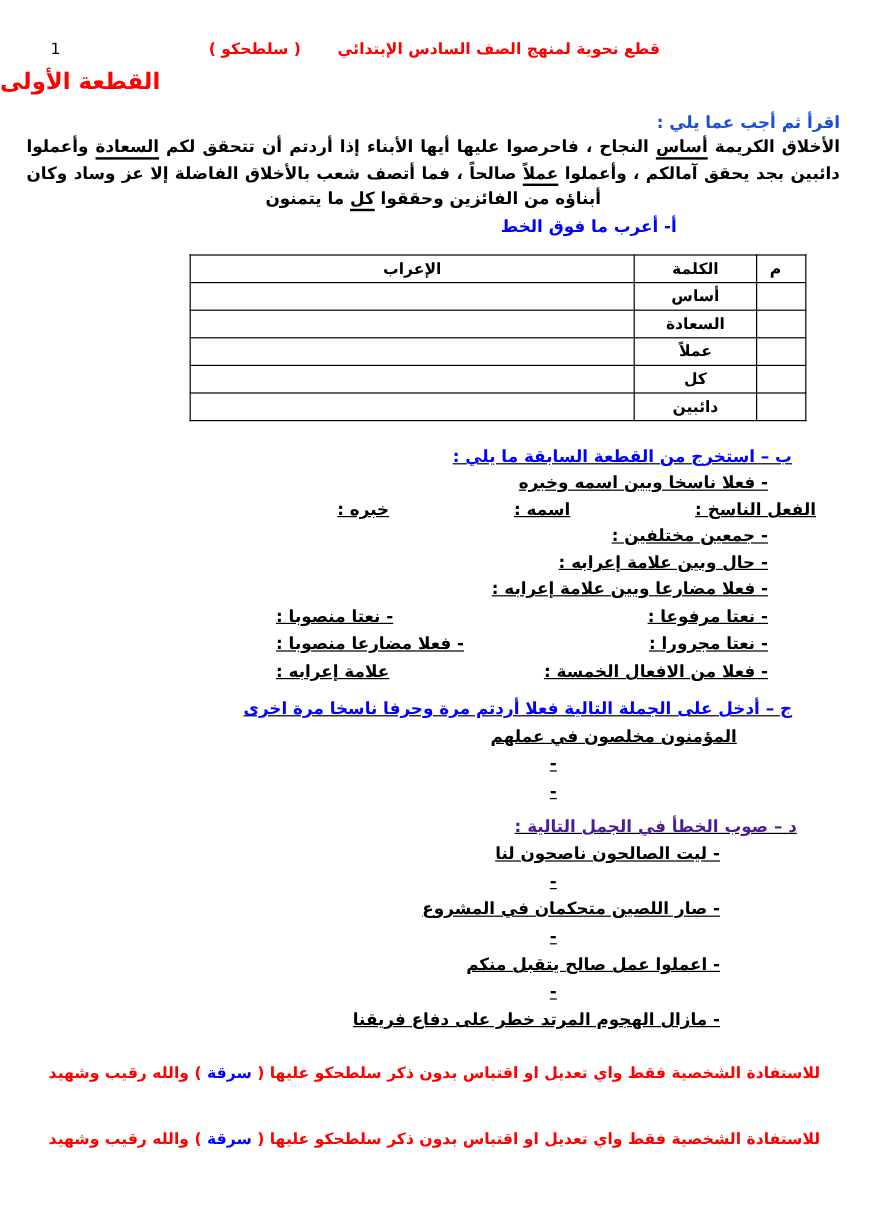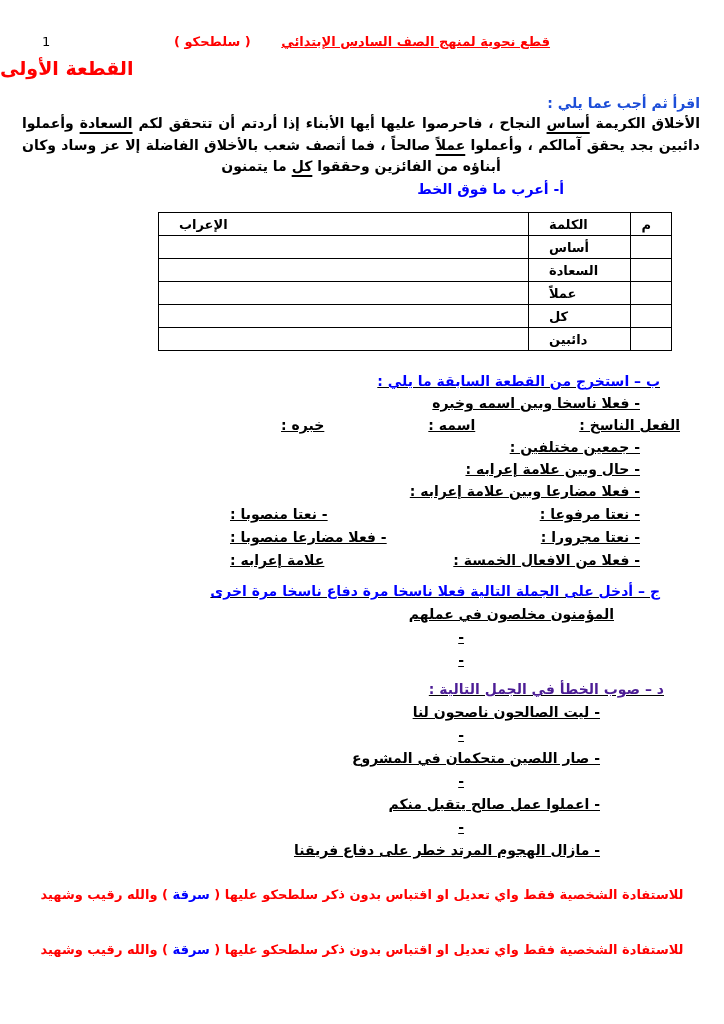--- a/index.html
+++ b/index.html
@@ -9,21 +9,21 @@
     font-family: "DejaVu Sans", sans-serif;
     font-weight: bold;
     color: #000000;
     direction: rtl;
     padding-top: 34px;
     overflow: hidden;
   }
   .red  { color: #ff0000; }
 
   .header-row { position: relative; text-align: center; font-size: 13px; height: 20px; }
-  .header-row .hdr-text { color: #ff0000; text-decoration: underline; }
+  .header-row .hdr-text { color: #ff0000; }
   .header-row .hdr-suffix { color: #ff0000; margin-right: 26px; }
   .page-num {
     position: absolute; left: 42px; top: 0;
     color: #000; font-weight: normal; font-size: 13px; direction: ltr;
   }
 
   .doc-title { text-align: left; font-size: 19px; color: #ff0000; margin-top: 3px; }
   .instruction { color: #1d4ed8; font-size: 14px; margin: 16px 24px 0 0; }
 
   .passage {
@@ -42,21 +42,21 @@
     width: 514px;
     margin: 15px 52px 0 auto;
     table-layout: fixed;
   }
   .irab-table th, .irab-table td {
     border: 1.5px solid #000;
     height: 23px;
     padding: 0 20px;
     font-size: 13px;
     font-weight: bold;
-    text-align: left;
+    text-align: center;
     vertical-align: middle;
   }
   .col-num  { width: 20px; }
   .col-word { width: 102px; }
 
   .sec { font-size: 14px; line-height: 21px; text-decoration: underline; }
   .h-b { color: #0000ff; margin: 20px 64px 0 0; }
   .b-item { margin: 1px 84px 0 0; }
   .nasikh-row { display: flex; margin: 1px 44px 0 230px; gap: 104px; }
   .pair { display: flex; justify-content: space-between; margin: 2px 84px 0 230px; }
@@ -150,21 +150,21 @@
     <span>- نعتا مجرورا :</span>
     <span>- فعلا مضارعا منصوبا :</span>
   </div>
   <div class="pair">
     <span>- فعلا من الافعال الخمسة :</span>
     <span>علامة إعرابه :</span>
   </div>
 </div>
 
 <div class="sec">
-  <div class="h-c">ج – أدخل على الجملة التالية فعلا ناسخا مرة دفاع ناسخا مرة اخرى</div>
+  <div class="h-c">ج – أدخل على الجملة التالية فعلا أردتم مرة وحرفا ناسخا مرة اخرى</div>
   <div class="c-sentence">المؤمنون مخلصون في عملهم</div>
   <div class="lone-dash">-</div>
   <div class="lone-dash">-</div>
 </div>
 
 <div class="sec">
   <div class="h-d">د – صوب الخطأ في الجمل التالية :</div>
   <div class="d-sentence">- ليت الصالحون ناصحون لنا</div>
   <div class="lone-dash">-</div>
   <div class="d-sentence">- صار اللصين متحكمان في المشروع</div>

